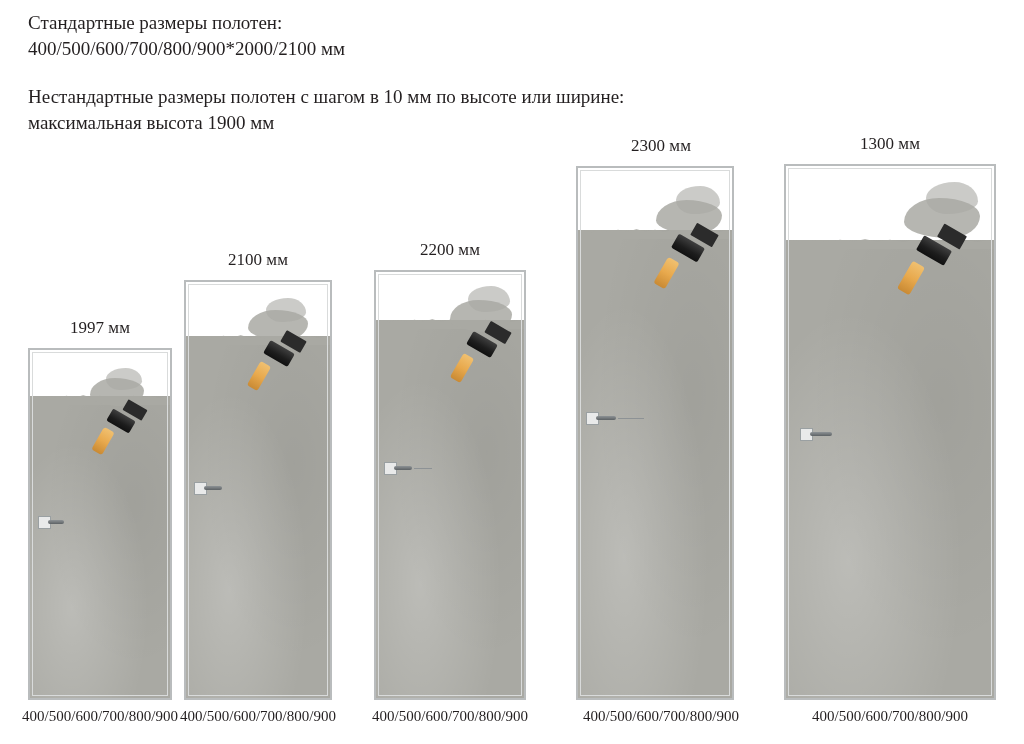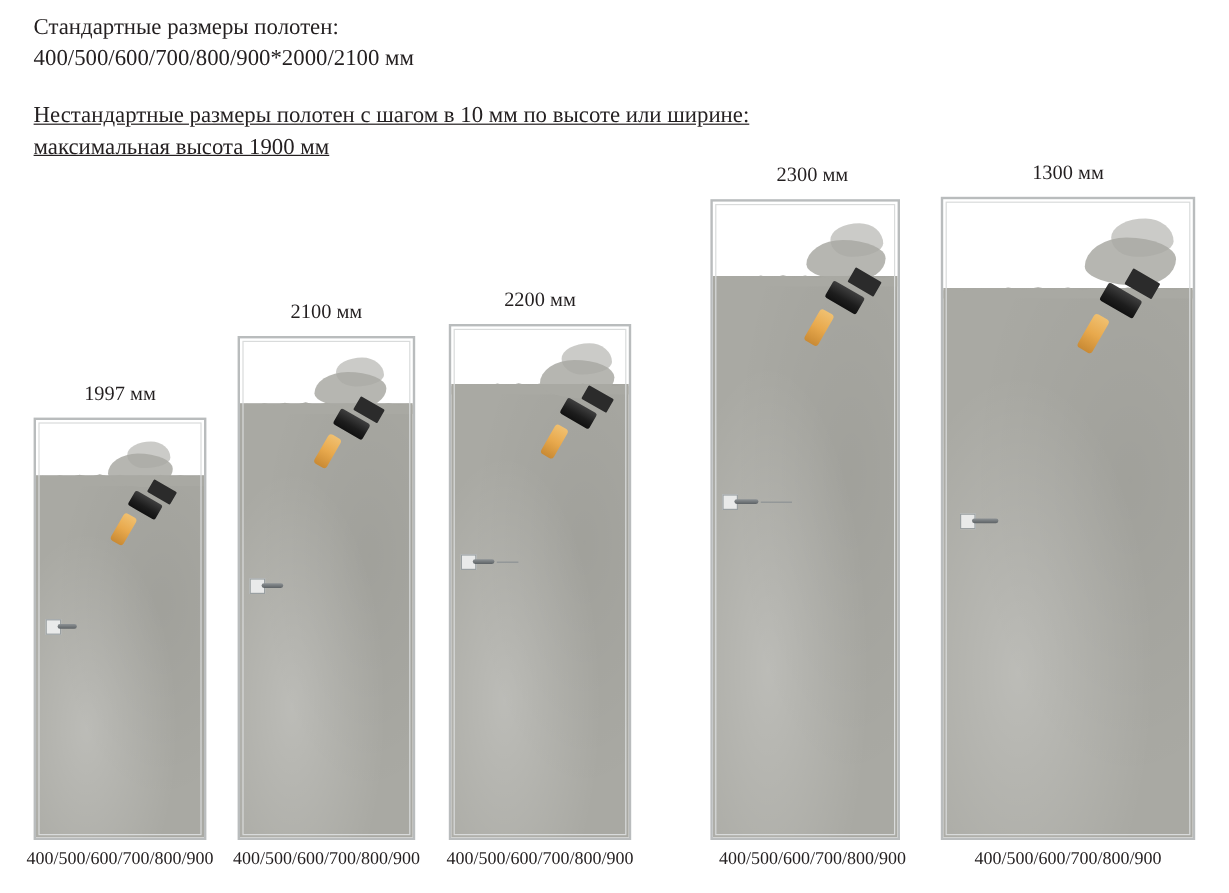--- a/index.html
+++ b/index.html
@@ -24,21 +24,20 @@
     width: 800px;
   }
   .header .line {
     font-size: 19px;
     line-height: 26px;
     white-space: nowrap;
     color: #231f20;
   }
   .header .block2 {
     margin-top: 22px;
-    text-decoration: underline;
   }
 
   
   .doors {
     position: absolute;
     left: 0;
     top: 0;
     width: 1024px;
     height: 744px;
   }
@@ -197,21 +196,21 @@
       </div>
       <div class="lever" style="left:8px; top:166px; width:40px; height:13px;">
         <div class="rose"></div>
         <div class="bar" style="width:16px;"></div>
         <div class="strike" style="left:26px; width:0px;"></div>
       </div>
     </div>
     <div class="size-caption">400/500/600/700/800/900</div>
   </div>
 
-  <div class="door-group" style="left:198px; width:148px;">
+  <div class="door-group" style="left:184px; width:148px;">
     <div class="door-label">2100 мм</div>
     <div class="door-frame" style="width:148px; height:420px;">
       <div class="paint" style="height:362px;">
         <div class="edge"></div>
       </div>
       <div class="smear" style="left:62px; top:28px; width:60px; height:30px;"></div>
       <div class="smear s2" style="left:80px; top:16px; width:40px; height:24px;"></div>
       <div class="brush" style="left:62px; top:44px; width:70px; height:64px;">
         <div class="handle" style="left:5px; top:36px; width:12px; height:28px; transform:rotate(30deg);"></div>
         <div class="ferrule" style="left:17px; top:20px; width:28px; height:15px; transform:rotate(30deg);"></div>
@@ -241,21 +240,21 @@
       </div>
       <div class="lever" style="left:8px; top:190px; width:70px; height:13px;">
         <div class="rose"></div>
         <div class="bar" style="width:18px;"></div>
         <div class="strike" style="left:30px; width:18px;"></div>
       </div>
     </div>
     <div class="size-caption">400/500/600/700/800/900</div>
   </div>
 
-  <div class="door-group" style="left:592px; width:170px;">
+  <div class="door-group" style="left:576px; width:170px;">
     <div class="door-label">2300 мм</div>
     <div class="door-frame" style="width:158px; height:534px;">
       <div class="paint" style="height:468px;">
         <div class="edge"></div>
       </div>
       <div class="smear" style="left:78px; top:32px; width:66px; height:34px;"></div>
       <div class="smear s2" style="left:98px; top:18px; width:44px; height:28px;"></div>
       <div class="brush" style="left:76px; top:50px; width:76px; height:70px;">
         <div class="handle" style="left:6px; top:40px; width:13px; height:30px; transform:rotate(30deg);"></div>
         <div class="ferrule" style="left:19px; top:22px; width:30px; height:16px; transform:rotate(30deg);"></div>

